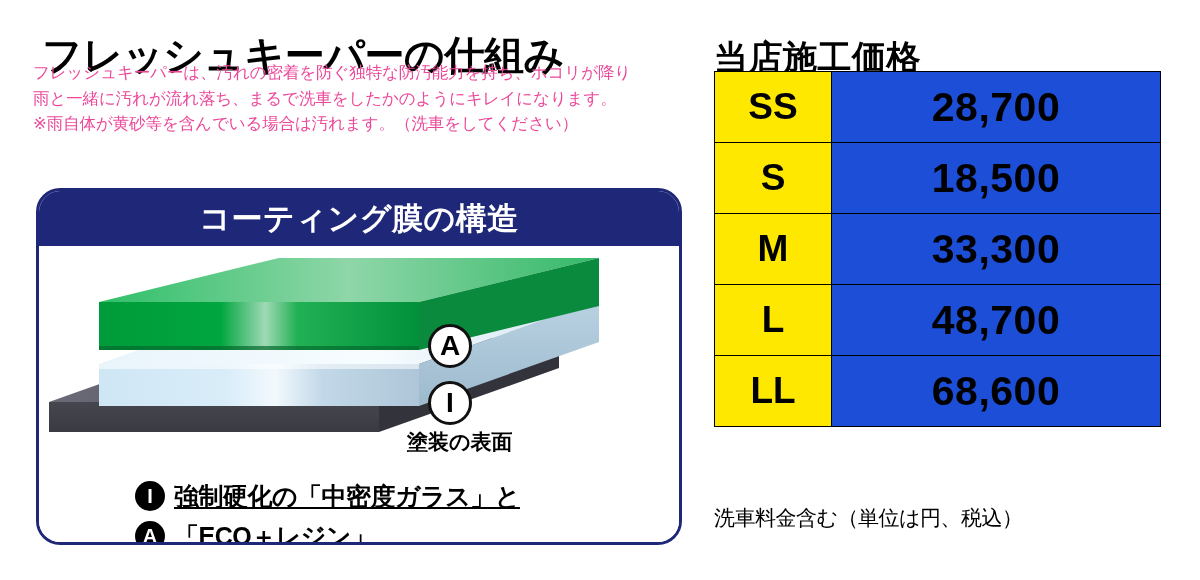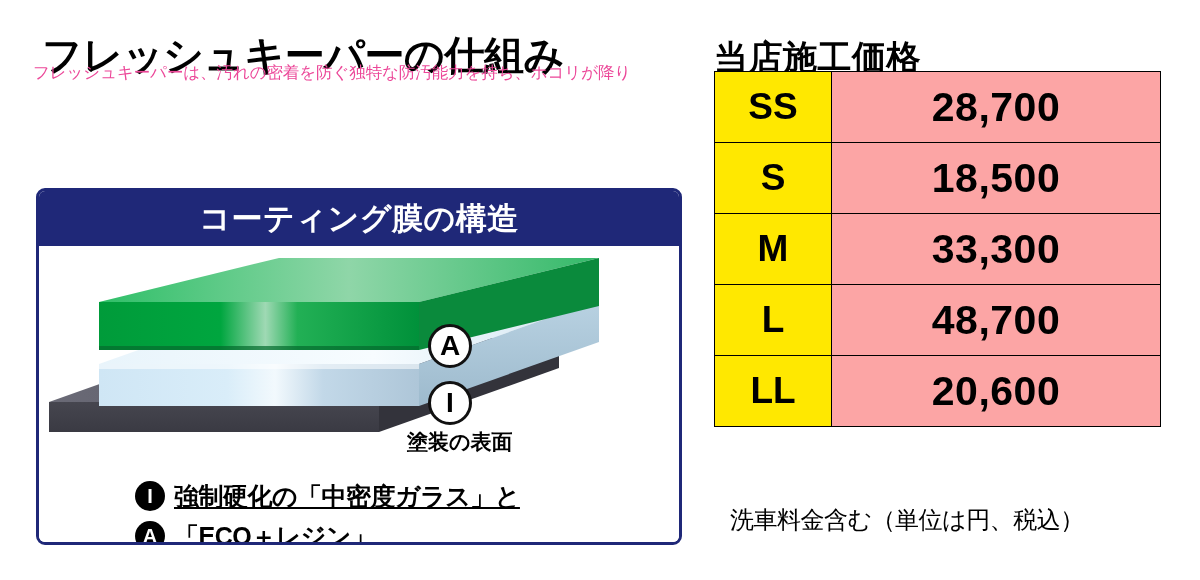--- a/index.html
+++ b/index.html
@@ -50,21 +50,21 @@
   #intro-paragraph div { white-space: nowrap; }
 
   
   #structure-panel {
     position: absolute;
     left: 36px;
     top: 188px;
     width: 646px;
     height: 357px;
     border: 3px solid #1f2878;
-    border-radius: 9px;
+    border-radius: 24px;
     background: #ffffff;
     box-sizing: border-box;
     overflow: hidden;
     text-align: center;
   }
   #structure-panel-header {
     height: 55px;
     background: #1f2878;
     color: #ffffff;
     font-size: 31px;
@@ -191,44 +191,45 @@
     vertical-align: middle;
   }
   .size-cell {
     width: 116px;
     background: #ffe800;
     font-size: 37px;
     font-weight: bold;
   }
   .price-cell {
     width: 328px;
-    background: #fca5a5;
+    background: #1d4ed8;
     font-size: 41px;
     font-weight: bold;
     letter-spacing: 0.5px;
   }
   #price-note {
     position: absolute;
     left: 14px;
     top: 504px;
-    font-size: 24px;
+    font-size: 21px;
     letter-spacing: -0.5px;
     white-space: nowrap;
-    margin-left: 16px;
   }
 </style>
 </head>
 <body>
 
 <div id="left-column">
 
   <h1 id="main-title">フレッシュキーパーの仕組み</h1>
 
   <div id="intro-paragraph">
     <div>フレッシュキーパーは、汚れの密着を防ぐ独特な防汚能力を持ち、ホコリが降り</div>
+    <div>雨と一緒に汚れが流れ落ち、まるで洗車をしたかのようにキレイになります。</div>
+    <div>※雨自体が黄砂等を含んでいる場合は汚れます。（洗車をしてください）</div>
   </div>
 
   <section id="structure-panel">
 
     <div id="structure-panel-header">コーティング膜の構造</div>
 
     <div id="structure-panel-body">
 
       <svg id="coating-diagram" viewBox="0 0 640 230">
         <defs>
@@ -336,19 +337,19 @@
       <tr>
         <td class="size-cell">M</td>
         <td class="price-cell">33,300</td>
       </tr>
       <tr>
         <td class="size-cell">L</td>
         <td class="price-cell">48,700</td>
       </tr>
       <tr>
         <td class="size-cell">LL</td>
-        <td class="price-cell">20,600</td>
+        <td class="price-cell">68,600</td>
       </tr>
     </tbody>
   </table>
 
   <div id="price-note">洗車料金含む（単位は円、税込）</div>
 </div>
 
 </body></html>

